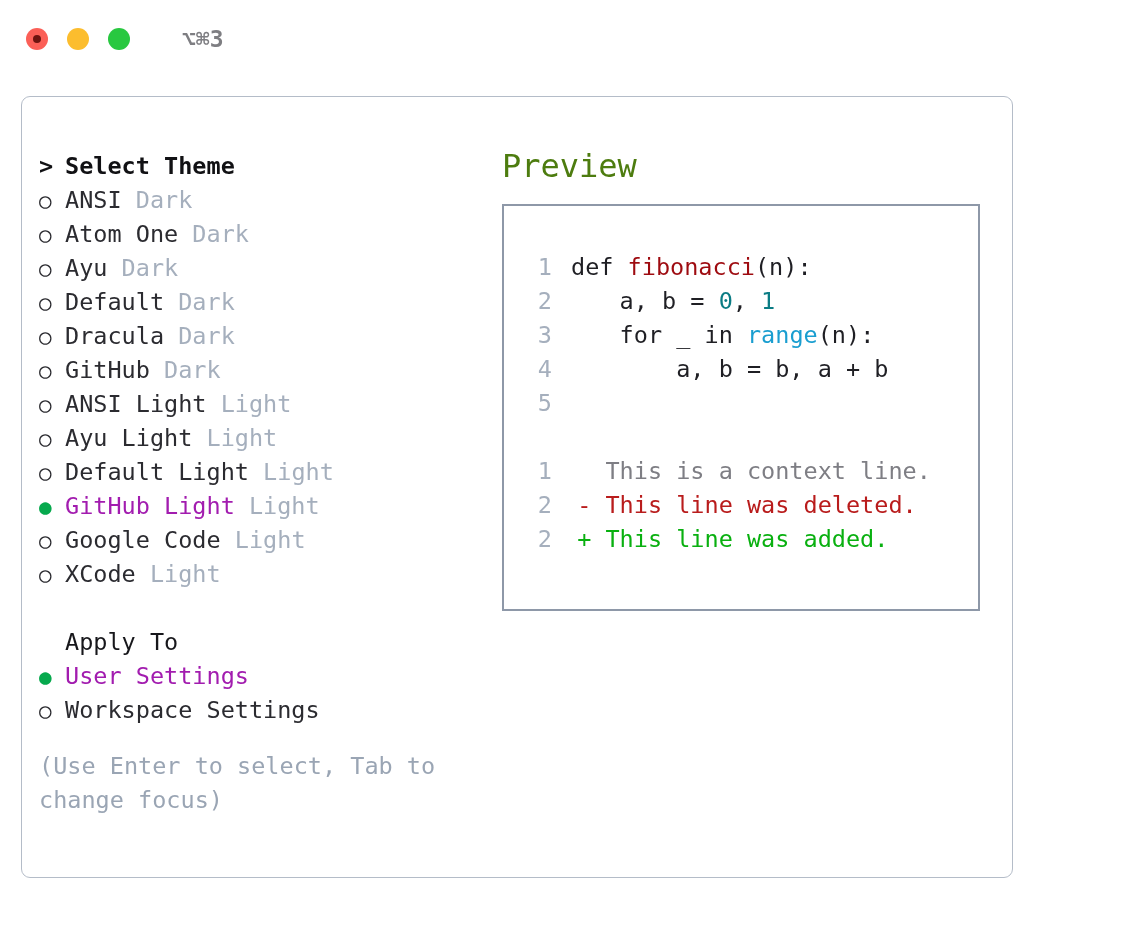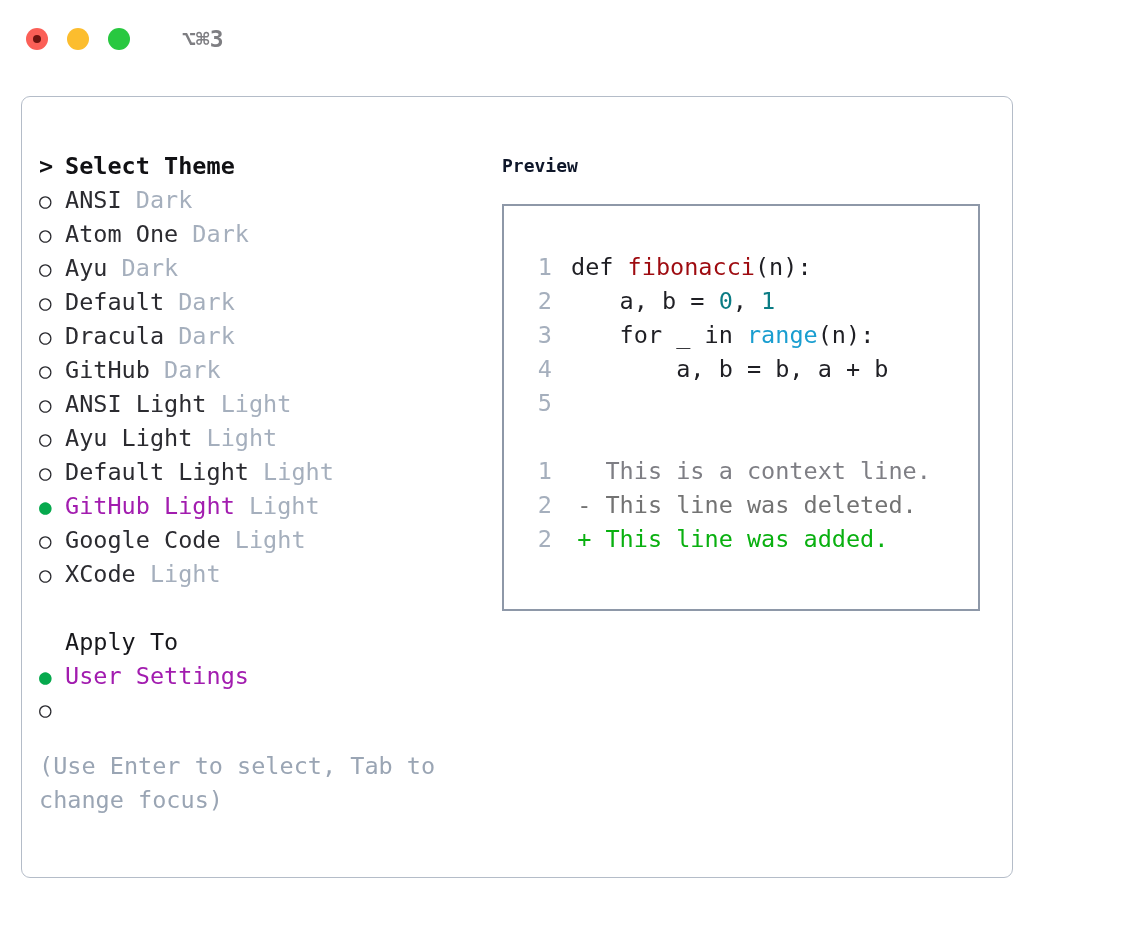--- a/index.html
+++ b/index.html
@@ -128,23 +128,23 @@
   }
 
   
   .right-col {
     position: absolute;
     left: 480px;
     top: 52px;
     width: 500px;
   }
   .preview-title {
-    font-size: 18px;
-    font-weight: bold;
-    color: #0f172a;
+    font-size: 32px;
+    font-weight: normal;
+    color: #4d7c0f;
     line-height: 34px;
     margin-bottom: 0px;
   }
   .code-box {
     margin-top: 21px;
     width: 478px;
     height: 407px;
     border: 2px solid #8e98a8;
     box-sizing: border-box;
     background: #ffffff;
@@ -164,21 +164,21 @@
     margin-right: 11px;
   }
   .ctext { color: #1f1f24; }
   .blank-line { height: 34px; }
 
   .tok-def     { color: #1f1f24; margin-left: 8px; }
   .tok-fn      { color: #9e0b10; }
   .tok-num     { color: #0b7c84; }
   .tok-builtin { color: #1a9ed0; }
   .diff-ctx    { color: #7e7e84; text-align: right; }
-  .diff-del    { color: #737373; text-align: center; }
+  .diff-del    { color: #b91c1c; text-align: center; }
   .diff-add    { color: #09b010; }
 </style>
 </head>
 <body>
 
 <div class="page">
 
   <div class="titlebar">
     <div class="dots">
       <span class="dot dot-red"></span>
@@ -215,21 +215,21 @@
 
         <div class="spacer-row"></div>
 
         <div class="row">
           <span class="marker"> </span>
           <span class="section-head">Apply To</span>
         </div>
 
         <div id="apply-list">
             <div class="row"><span class="marker marker-sel">●</span><span class="theme-name sel">User Settings</span></div>
-            <div class="row"><span class="marker">○</span></div>
+            <div class="row"><span class="marker">○</span><span class="theme-name">Workspace Settings</span></div>
           </div>
 
         <div class="hint">(Use Enter to select, Tab to change focus)</div>
       </div>
 
       <div class="right-col">
         <div class="preview-title">Preview</div>
 
         <div class="code-box">
           <div id="code-lines">

